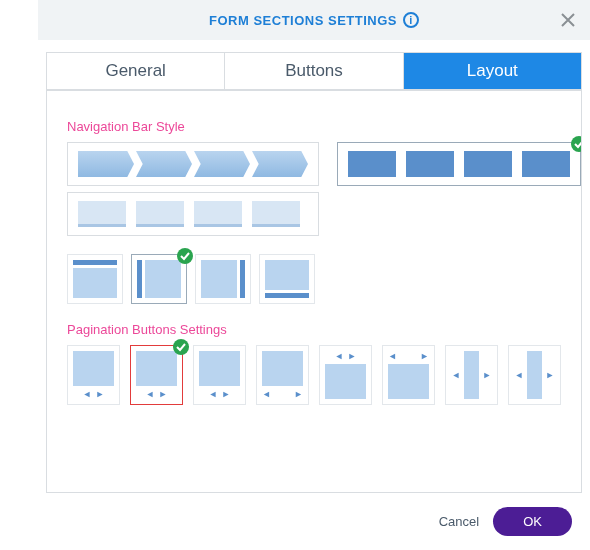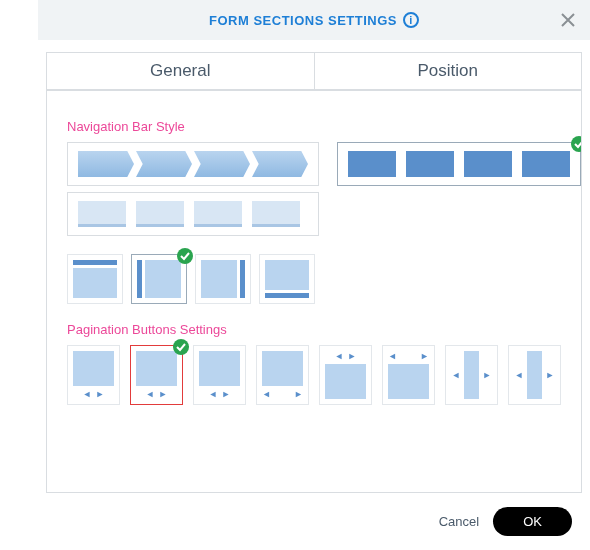--- a/index.html
+++ b/index.html
@@ -47,41 +47,42 @@
   .pag-card { border: 1px solid #e3e7eb; width: 60px; height: 60px; position: relative; cursor: pointer; padding: 5px; display: flex; flex-direction: column; gap: 3px; }
   .pag-card.highlight { border: 1.5px solid #e23b3b; }
   .pag-body { background: #b9d4ef; flex: 1; }
   .pag-arrows { height: 10px; display: flex; justify-content: space-between; align-items: center; font-size: 9px; color: #5a8fcb; line-height: 1; }
   .pag-arrows.center { justify-content: center; gap: 4px; }
   .pag-col { flex-direction: row; align-items: stretch; }
   .pag-side { width: 10px; display: flex; align-items: center; justify-content: center; font-size: 9px; color: #5a8fcb; }
   
   .footer { display: flex; justify-content: flex-end; align-items: center; gap: 14px; padding: 14px 18px; }
   .btn-cancel { color: #4a5a6a; font-size: 13px; cursor: pointer; }
-  .btn-ok { background: #000000; color: #fff; border: none; border-radius: 16px; padding: 7px 30px; font-size: 13px; font-weight: 500; cursor: pointer; }
+  .btn-ok { background: #4c1d95; color: #fff; border: none; border-radius: 16px; padding: 7px 30px; font-size: 13px; font-weight: 500; cursor: pointer; }
 </style>
 </head>
 <body>
 
 <div class="dialog">
   <div class="header">
     <div class="header-title">
       <span>FORM SECTIONS SETTINGS</span>
       <span class="info-icon">i</span>
     </div>
     <div class="close-btn">
       <svg viewBox="0 0 14 14">
           <path d="M1 1 L13 13 M13 1 L1 13" stroke="#8a8f94" stroke-width="2" fill="none"></path>
         </svg>
     </div>
   </div>
 
   <div class="tabs">
     <div class="tab">General</div>
-    <div class="tab">Position</div>
+    <div class="tab">Buttons</div>
+    <div class="tab active">Layout</div>
   </div>
 
   <div class="content">
 
     <div class="section-label">Navigation Bar Style</div>
     <div class="nav-style-row">
       <div class="option-card" style="width:252px">
         <div class="arrow-chain">
           <div class="arrow-seg"></div>
             <div class="arrow-seg"></div>

